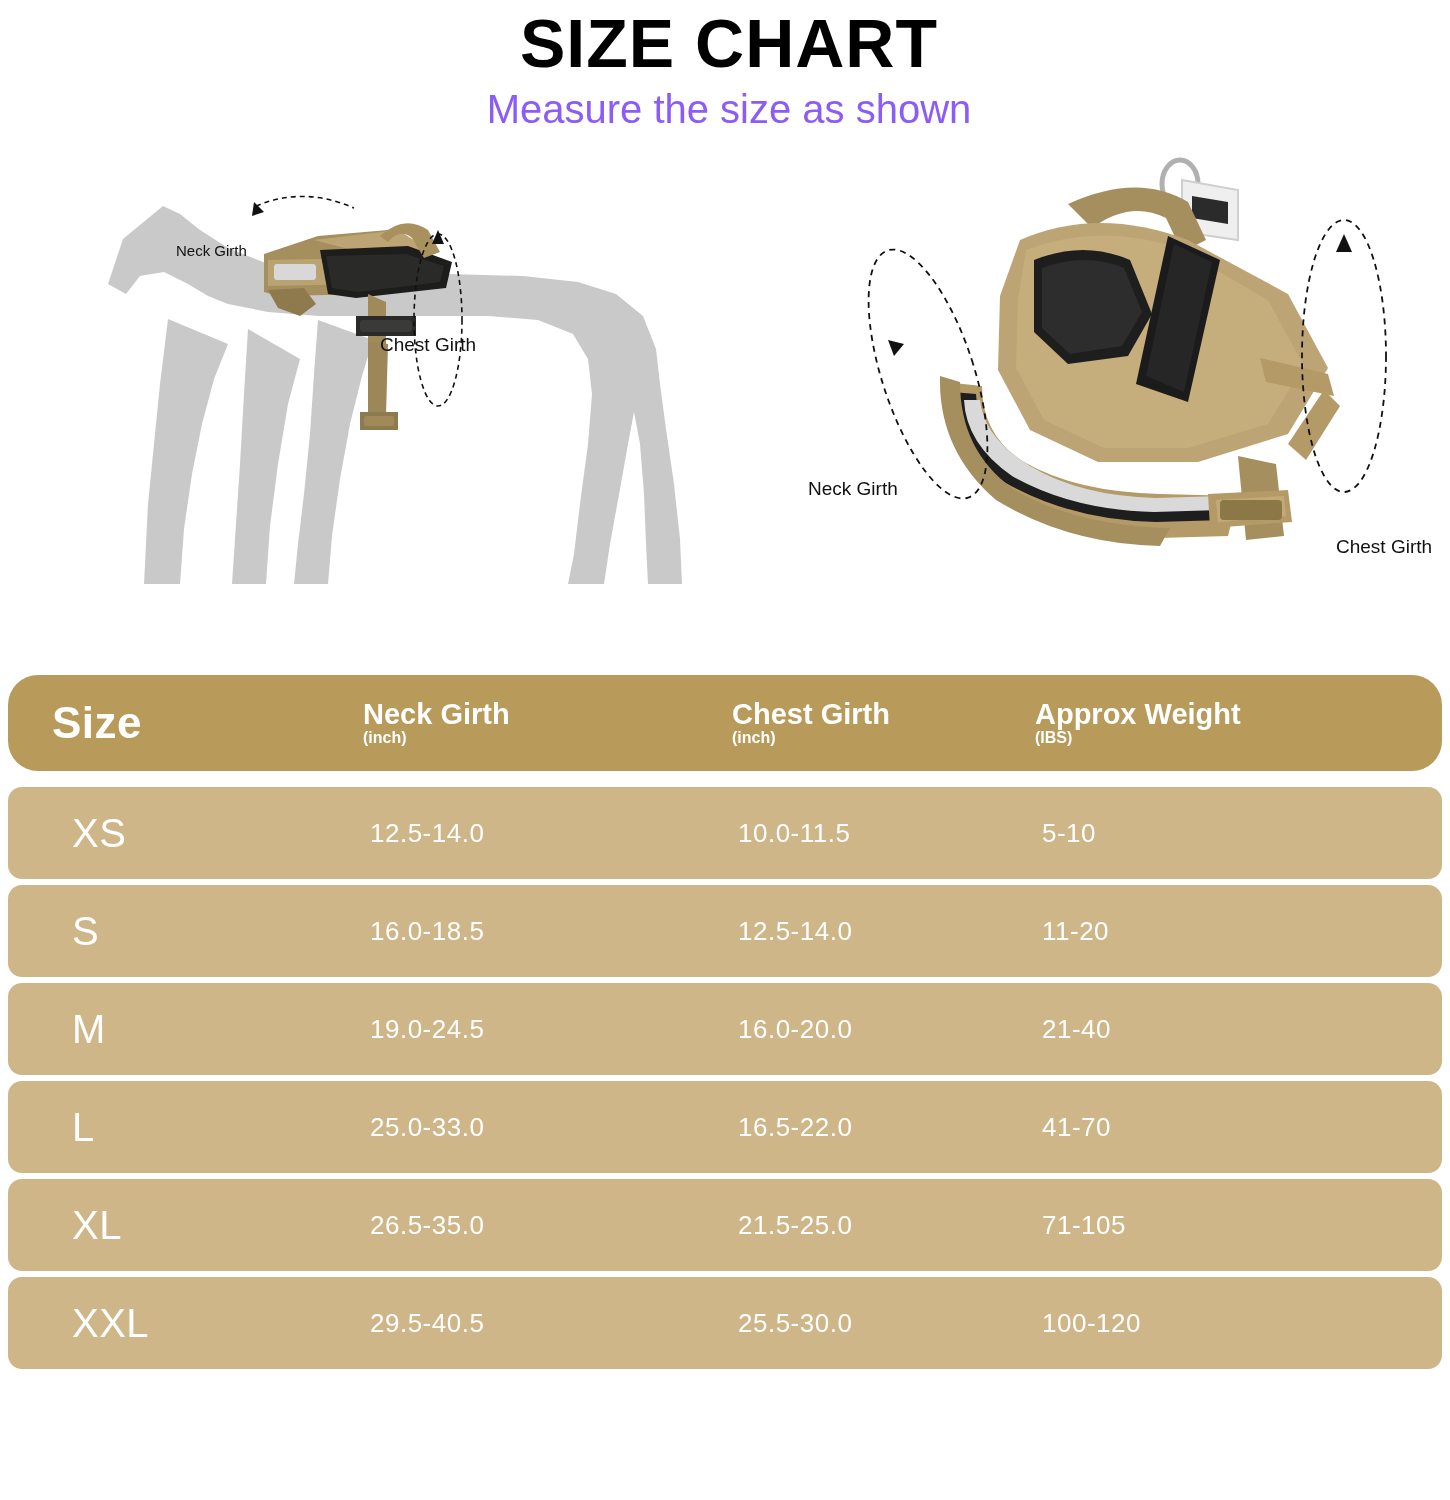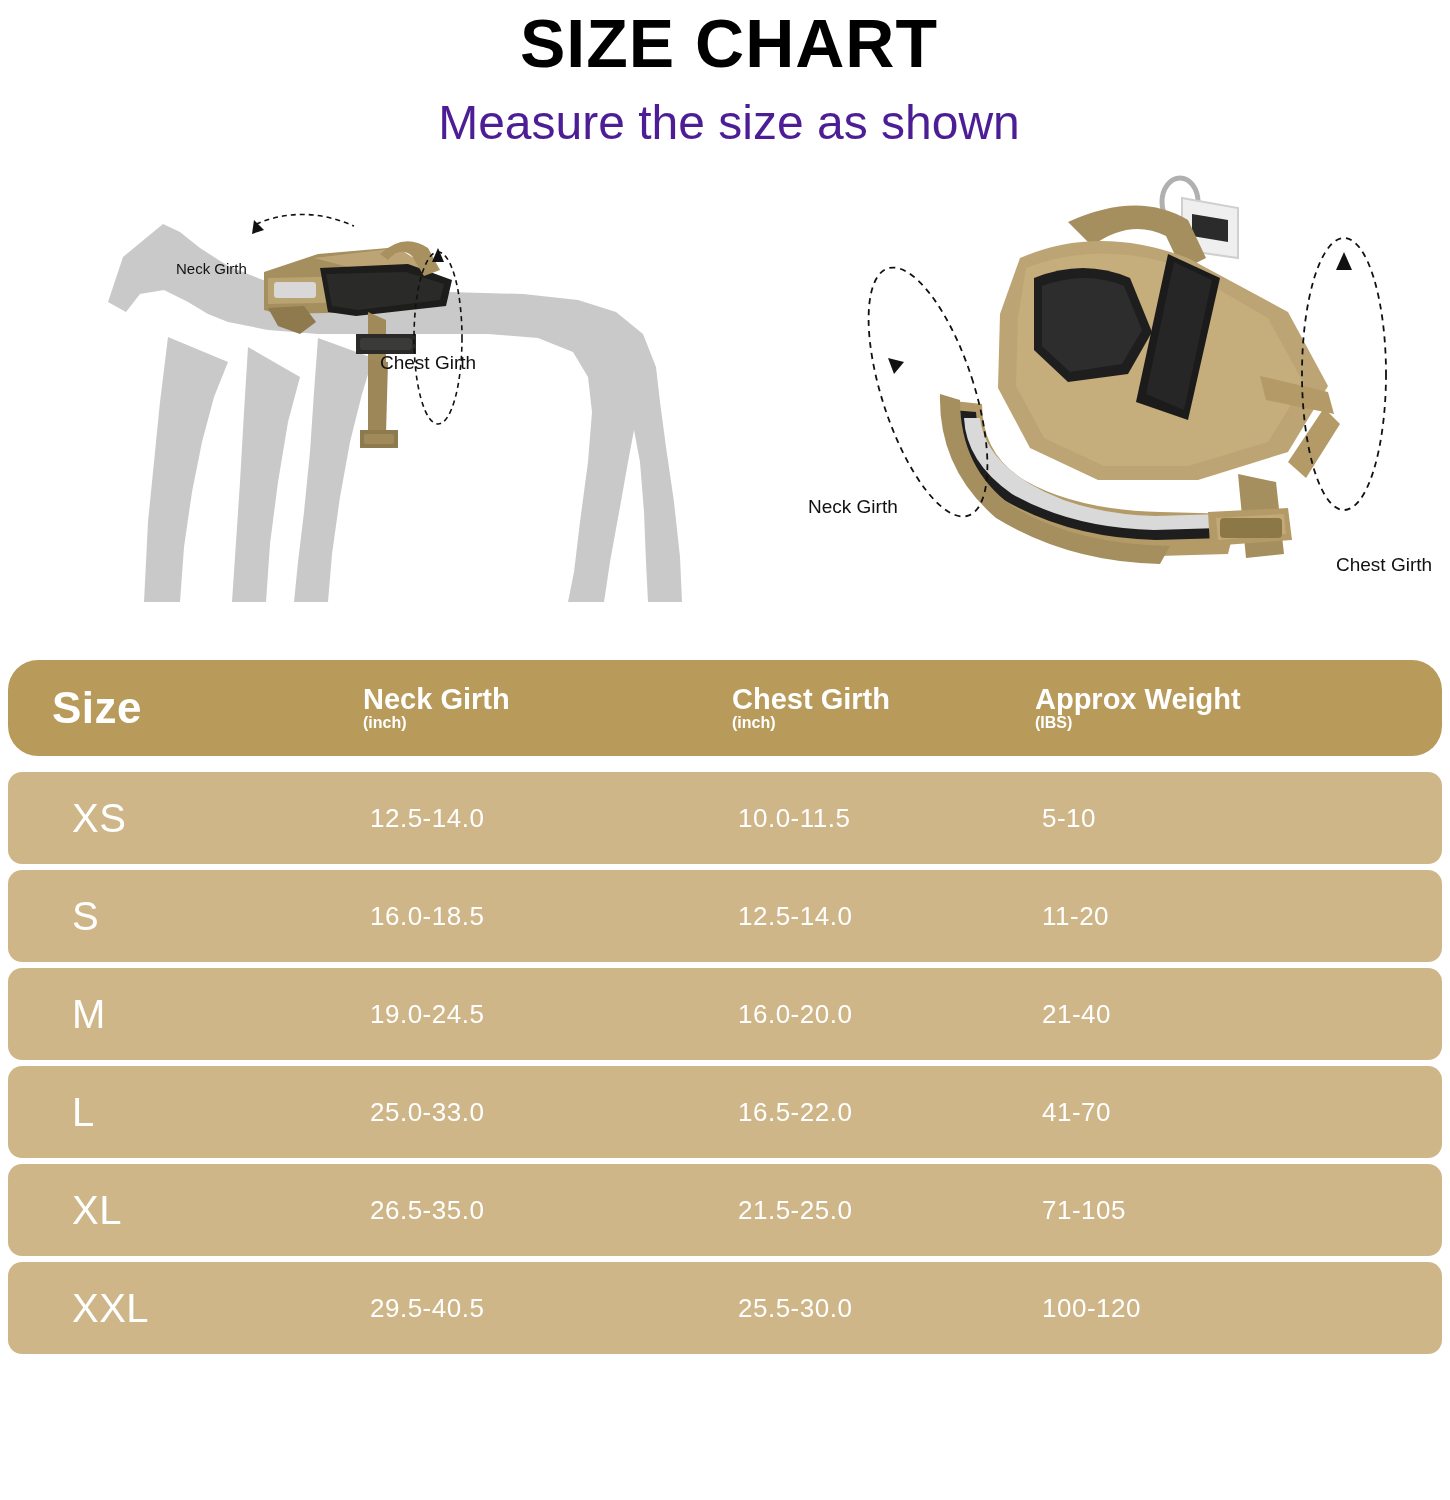--- a/index.html
+++ b/index.html
@@ -24,23 +24,23 @@
     font-size: 68px;
     font-weight: bold;
     letter-spacing: 1px;
     color: #000000;
     padding-top: 8px;
     line-height: 1.05;
     font-family: "Liberation Sans", sans-serif;
   }
   .subtitle {
     text-align: center;
-    font-size: 48px;
-    color: #4c1d95;
-    margin-top: 16px;
+    font-size: 40px;
+    color: #8b5cf6;
+    margin-top: 8px;
     font-weight: 400;
   }
 
   
   .illustrations {
     position: relative;
     width: 1450px;
     height: 440px;
     margin-top: 12px;
   }
@@ -53,21 +53,21 @@
     color: #111;
     font-family: "Liberation Sans", sans-serif;
     white-space: nowrap;
   }
   .label-text.small { font-size: 15px; }
 
   
   .table-wrap {
     position: absolute;
     left: 8px;
-    top: 660px;
+    top: 675px;
     width: 1434px;
   }
   .row {
     display: flex;
     align-items: center;
     border-radius: 14px;
     height: 92px;
     margin-bottom: 6px;
     color: #ffffff;
   }

